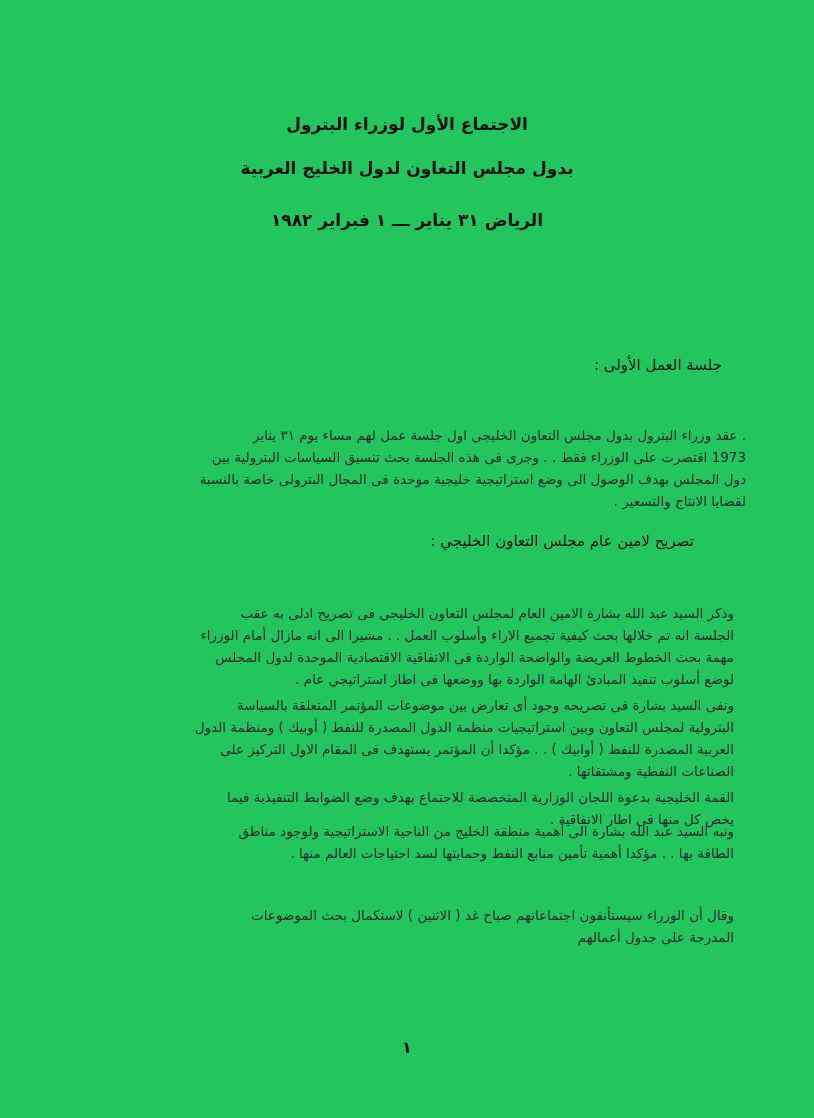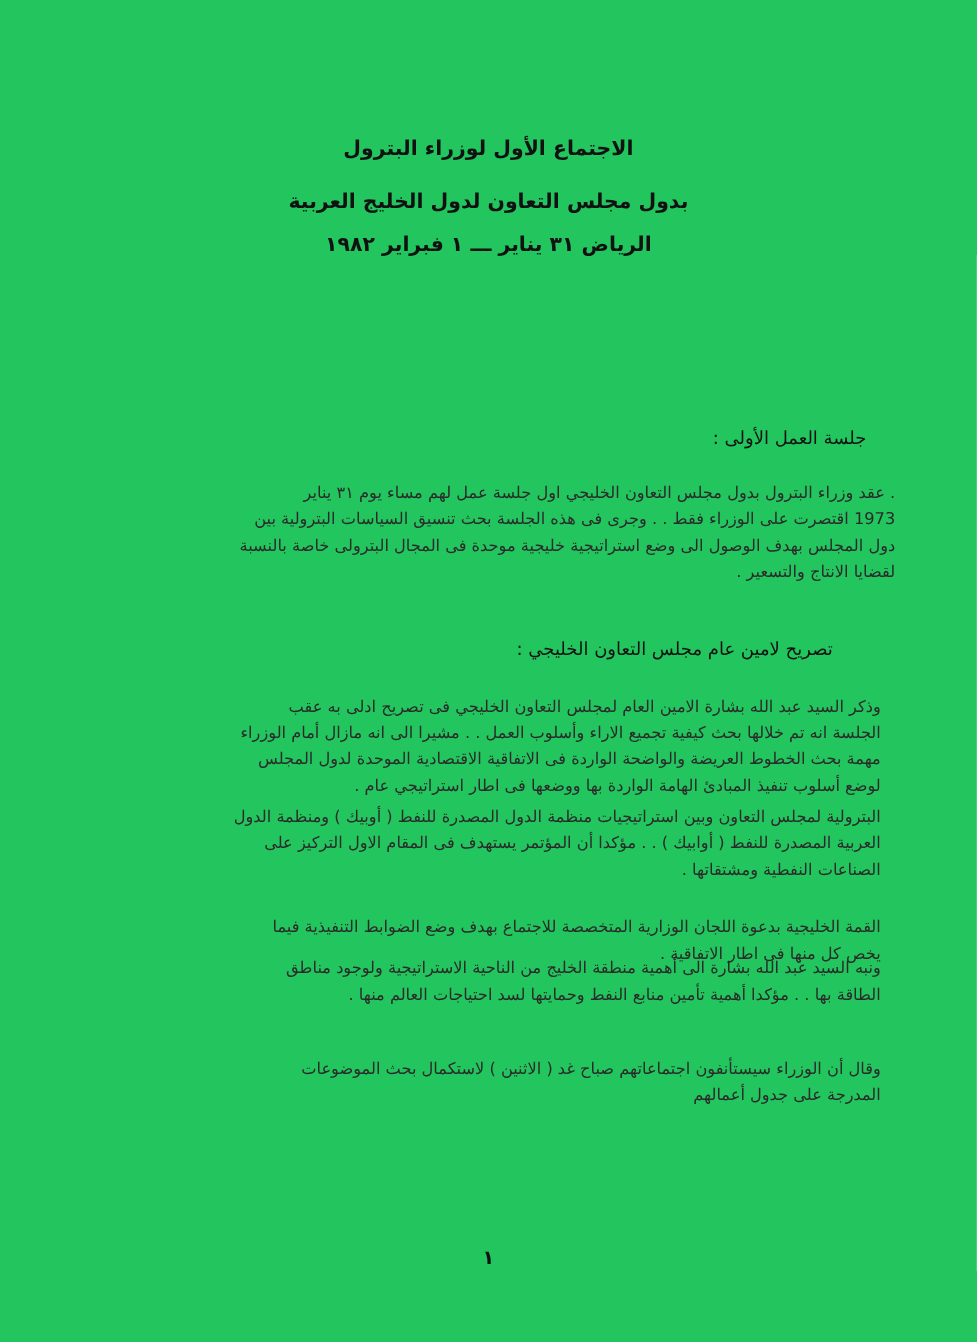--- a/index.html
+++ b/index.html
@@ -7,30 +7,30 @@
       width: 814px; height: 1118px; position: relative; overflow: hidden;
       font-family: "DejaVu Sans", sans-serif; color: #1a1a1a;
     }
     .page { position: absolute; inset: 0; background: #22c55e; }
     .title {
       position: absolute; left: 0; right: 0; text-align: center;
       font-weight: bold; font-size: 17px; direction: rtl; color: #111;
     }
     .t1 { top: 114px; }
     .t2 { top: 158px; text-align: center; }
-    .t3 { top: 194px; text-align: center; }
+    .t3 { top: 210px; text-align: center; }
     .heading {
       position: absolute; right: 92px; direction: rtl;
       font-size: 15px; color: #111;
     }
     .h1 { top: 356px; }
     .h2 { top: 532px; right: 120px; text-align: center; }
     .para {
       position: absolute; direction: rtl; text-align: justify;
-      font-size: 13.5px; line-height: 22px; color: #2a2a2a;
+      font-size: 13.5px; line-height: 22px; color: #2a2a2a; margin-top: 24px;
     }
     .para .line { display: block; white-space: nowrap; }
     .p1 { top: 400px; right: 68px; width: 640px; }
     .p2 { top: 578px; right: 80px; width: 660px; }
     .p3 { top: 670px; right: 80px; width: 660px; }
     .p4 { top: 762px; right: 80px; width: 660px; }
     .p5 { top: 796px; right: 80px; width: 660px; }
     .p6 { top: 880px; right: 80px; width: 660px; }
     .pagenum {
       position: absolute; top: 1038px; left: 0; right: 0; text-align: center;
@@ -55,20 +55,21 @@
 
   <div class="heading h2">تصريح لامين عام مجلس التعاون الخليجي :</div>
 
   <div class="para p2">
     <span class="line">وذكر السيد عبد الله بشارة الامين العام لمجلس التعاون الخليجي فى تصريح ادلى به عقب</span>
     <span class="line">الجلسة انه تم خلالها بحث كيفية تجميع الاراء وأسلوب العمل . . مشيرا الى انه مازال أمام الوزراء</span>
     <span class="line">مهمة بحث الخطوط العريضة والواضحة الواردة فى الاتفاقية الاقتصادية الموحدة لدول المجلس</span>
     <span class="line">لوضع أسلوب تنفيذ المبادئ الهامة الواردة بها ووضعها فى اطار استراتيجي عام .</span>
   </div>
   <div class="para p3">
+    <span class="line">ونفى السيد بشارة فى تصريحه وجود أى تعارض بين موضوعات المؤتمر المتعلقة بالسياسة</span>
     <span class="line">البترولية لمجلس التعاون وبين استراتيجيات منظمة الدول المصدرة للنفط ( أوبيك ) ومنظمة الدول</span>
     <span class="line">العربية المصدرة للنفط ( أوابيك ) . . مؤكدا أن المؤتمر يستهدف فى المقام الاول التركيز على</span>
     <span class="line">الصناعات النفطية ومشتقاتها .</span>
   </div>
   <div class="para p4">
     <span class="line">القمة الخليجية بدعوة اللجان الوزارية المتخصصة للاجتماع بهدف وضع الضوابط التنفيذية فيما</span>
     <span class="line">يخص كل منها فى اطار الاتفاقية .</span>
   </div>
   <div class="para p5">
     <span class="line">ونبه السيد عبد الله بشارة الى أهمية منطقة الخليج من الناحية الاستراتيجية ولوجود مناطق</span>

